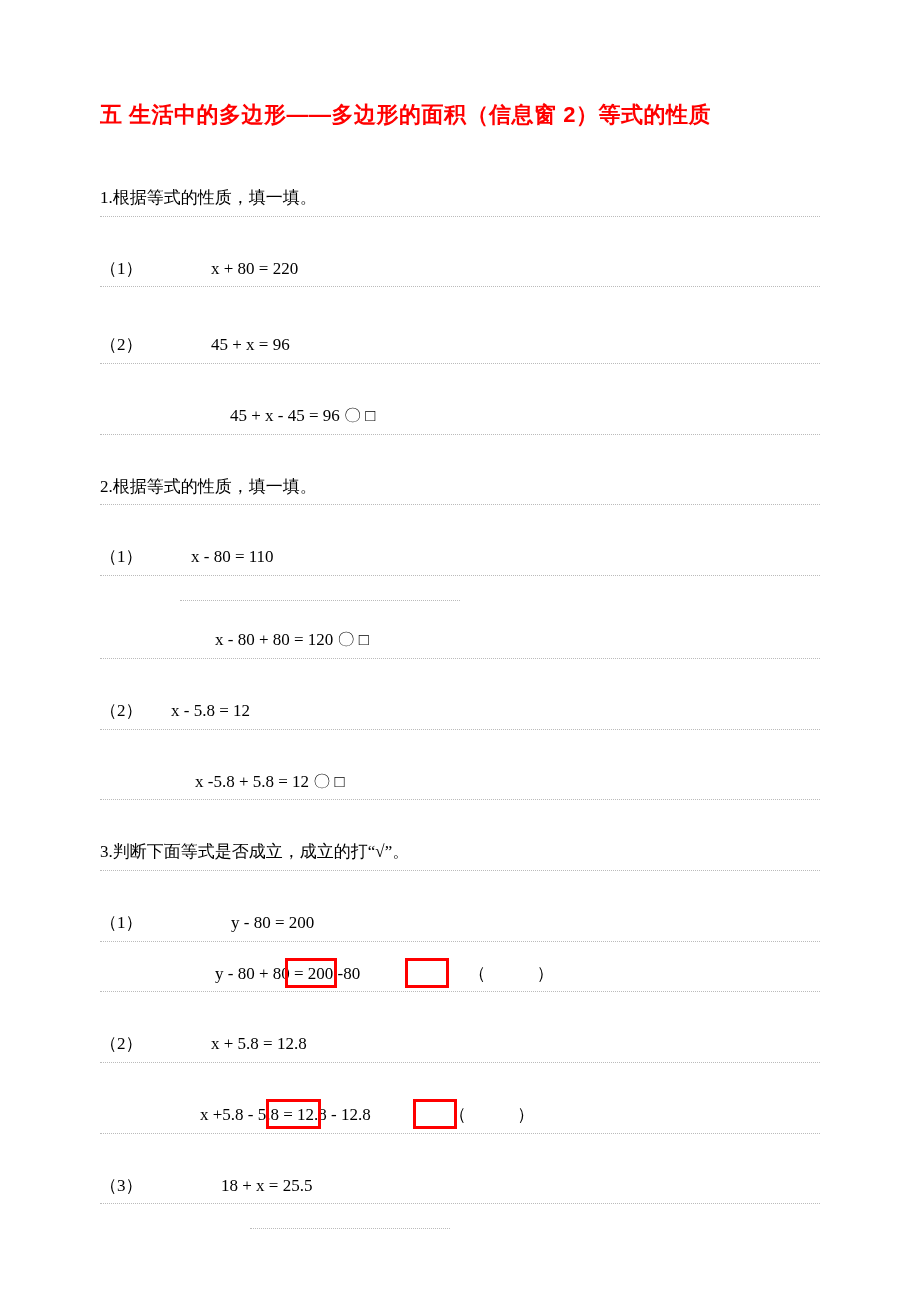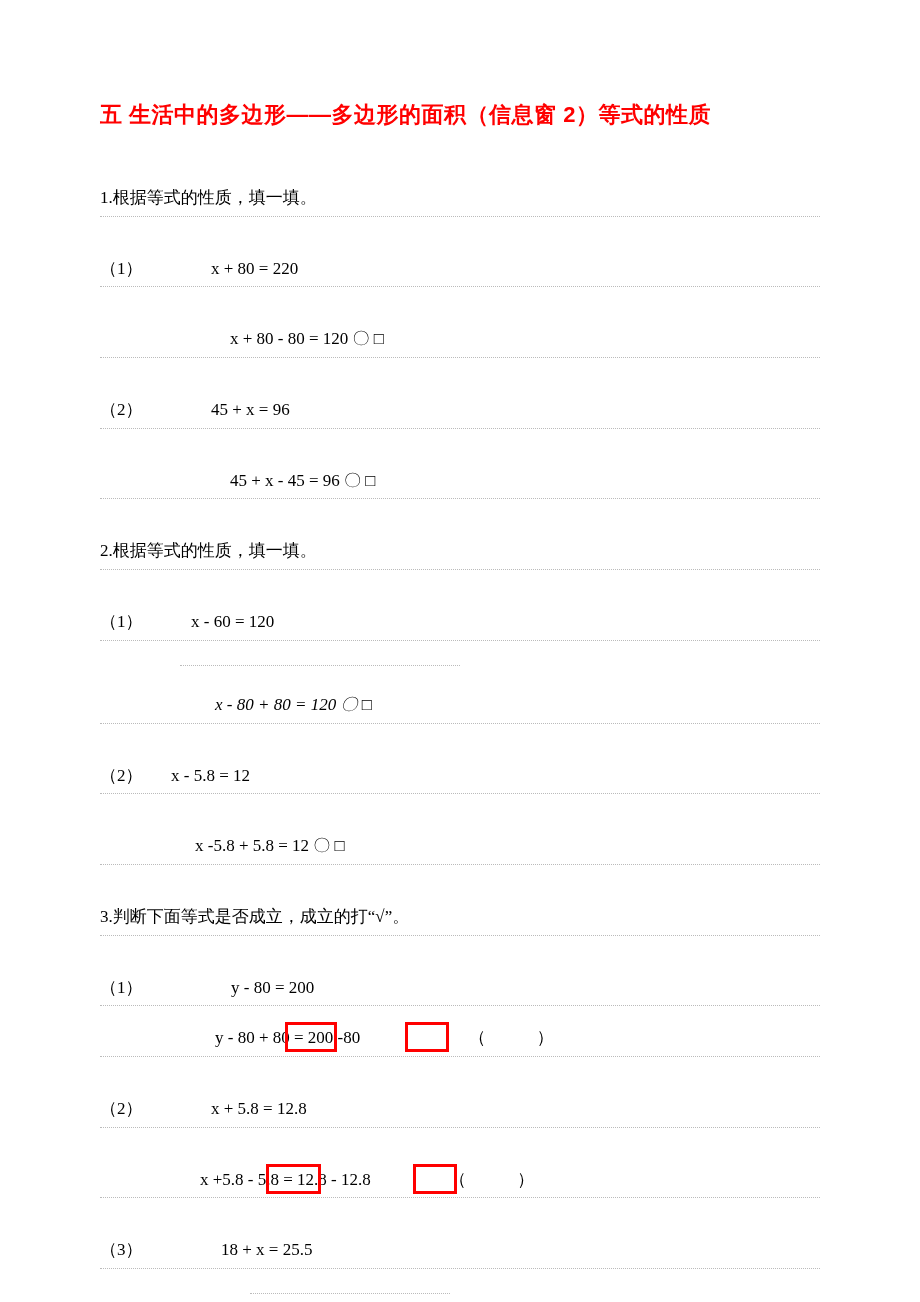--- a/index.html
+++ b/index.html
@@ -37,21 +37,21 @@
     display: inline-block;
     border-bottom: 1px dotted #bbb;
     width: 280px;
     height: 1px;
     vertical-align: middle;
     margin-left: 80px;
   }
   .gap-line { height: 6px; }
   .indent1 { padding-left: 60px; }
   .indent2 { padding-left: 130px; }
-  .indent3 { padding-left: 115px; font-style: italic; }
+  .indent3 { padding-left: 115px; }
 
   
   .relwrap { position: relative; display: block; }
   .redbox {
     position: absolute;
     border: 3px solid #ff0000;
     background: transparent;
   }
 </style>
 </head>
@@ -63,39 +63,38 @@
 
   <div class="line dotted">1.根据等式的性质，填一填。</div>
   <div class="gap-line"></div>
 
   <div class="line dotted">
     <span>（1）</span>
     <span style="display:inline-block;width:60px"></span>
     <span>x + 80   = 220</span>
   </div>
   <div class="gap-line"></div>
-  <div class="line dotted indent2">x + 80 - 80 = 120 〇 □</div>
   <div class="gap-line"></div>
 
   <div class="line dotted">
     <span>（2）</span>
     <span style="display:inline-block;width:60px"></span>
     <span>45 + x  = 96</span>
   </div>
   <div class="gap-line"></div>
   <div class="line dotted indent2">45 + x - 45 = 96 〇 □</div>
   <div class="gap-line"></div>
 
   <div class="line dotted">2.根据等式的性质，填一填。</div>
   <div class="gap-line"></div>
 
   <div class="line dotted">
     <span>（1）</span>
     <span style="display:inline-block;width:40px"></span>
-    <span>x - 60   = 120</span>
+    <span>x - 80   = 110</span>
   </div>
   <div><span class="short-dotted"></span></div>
   <div class="line dotted indent3">x - 80 + 80   = 120 〇 □</div>
   <div class="gap-line"></div>
 
   <div class="line dotted">
     <span>（2）</span>
     <span style="display:inline-block;width:20px"></span>
     <span>x - 5.8    = 12</span>
   </div>

